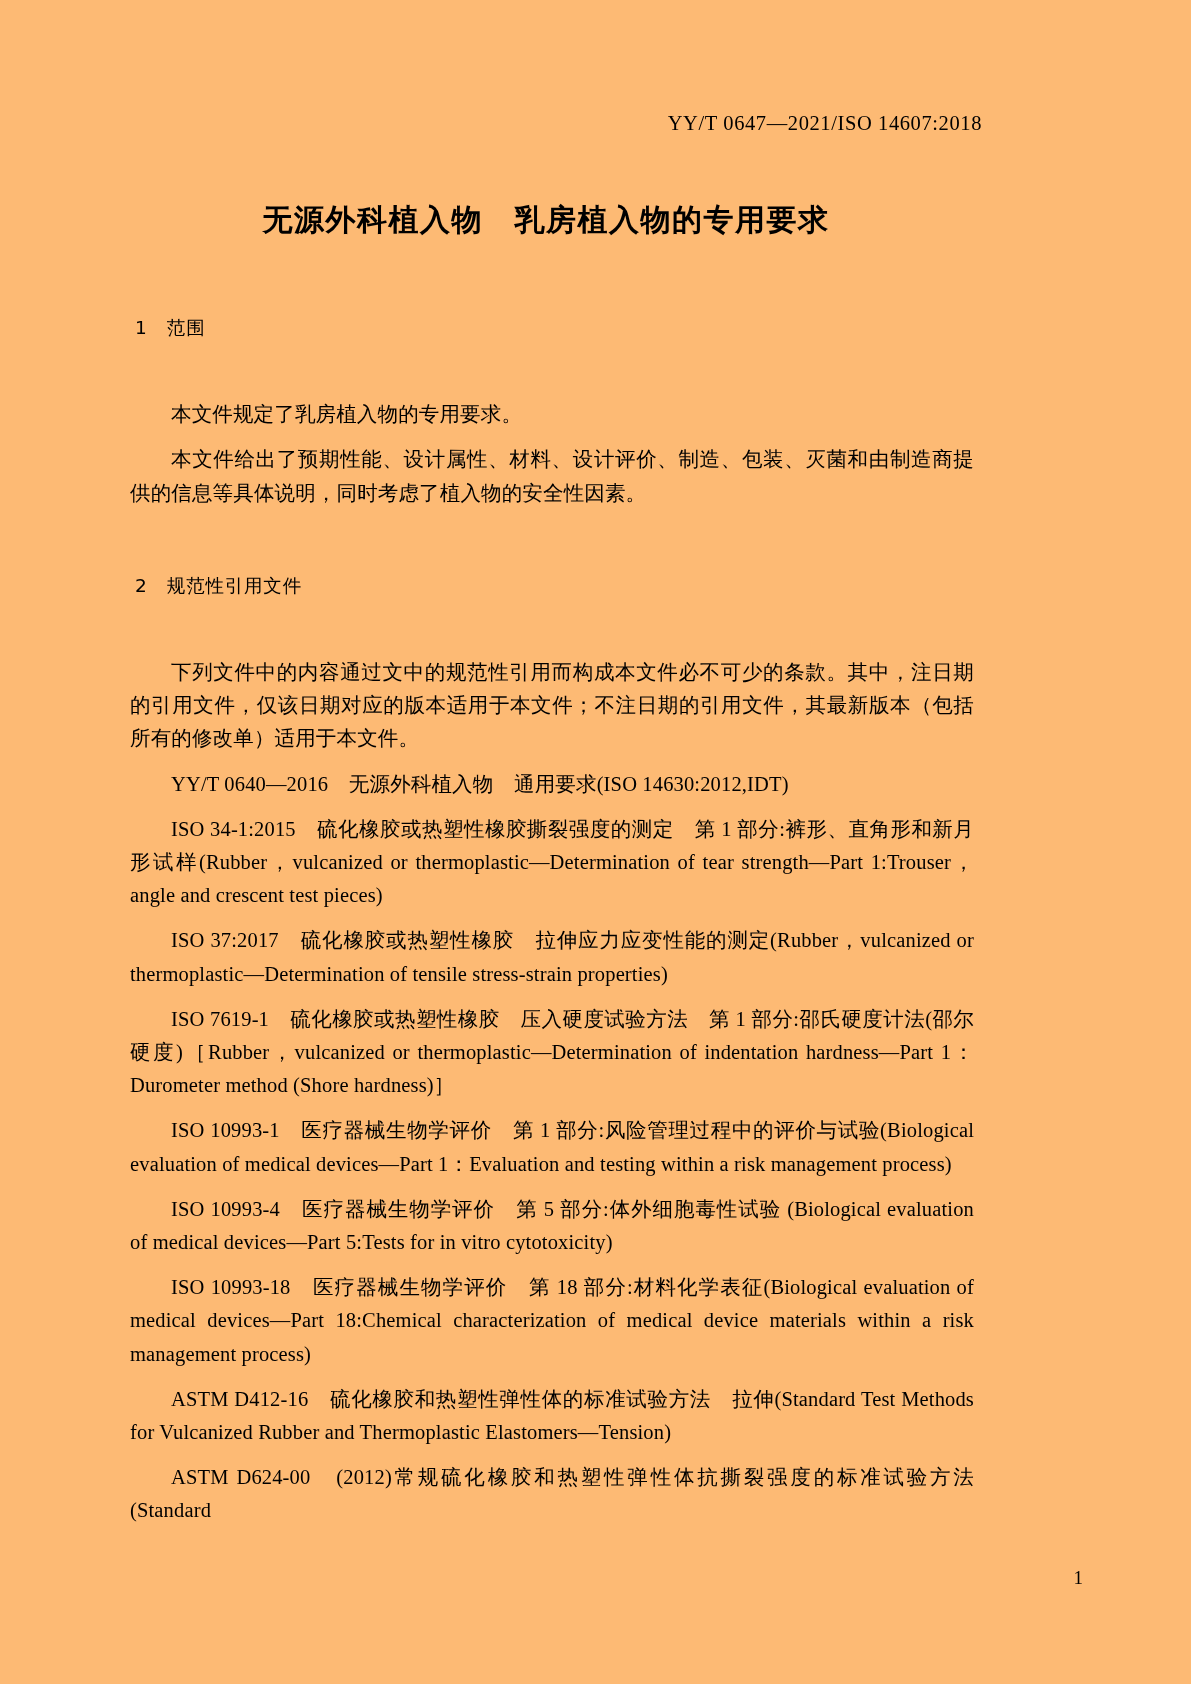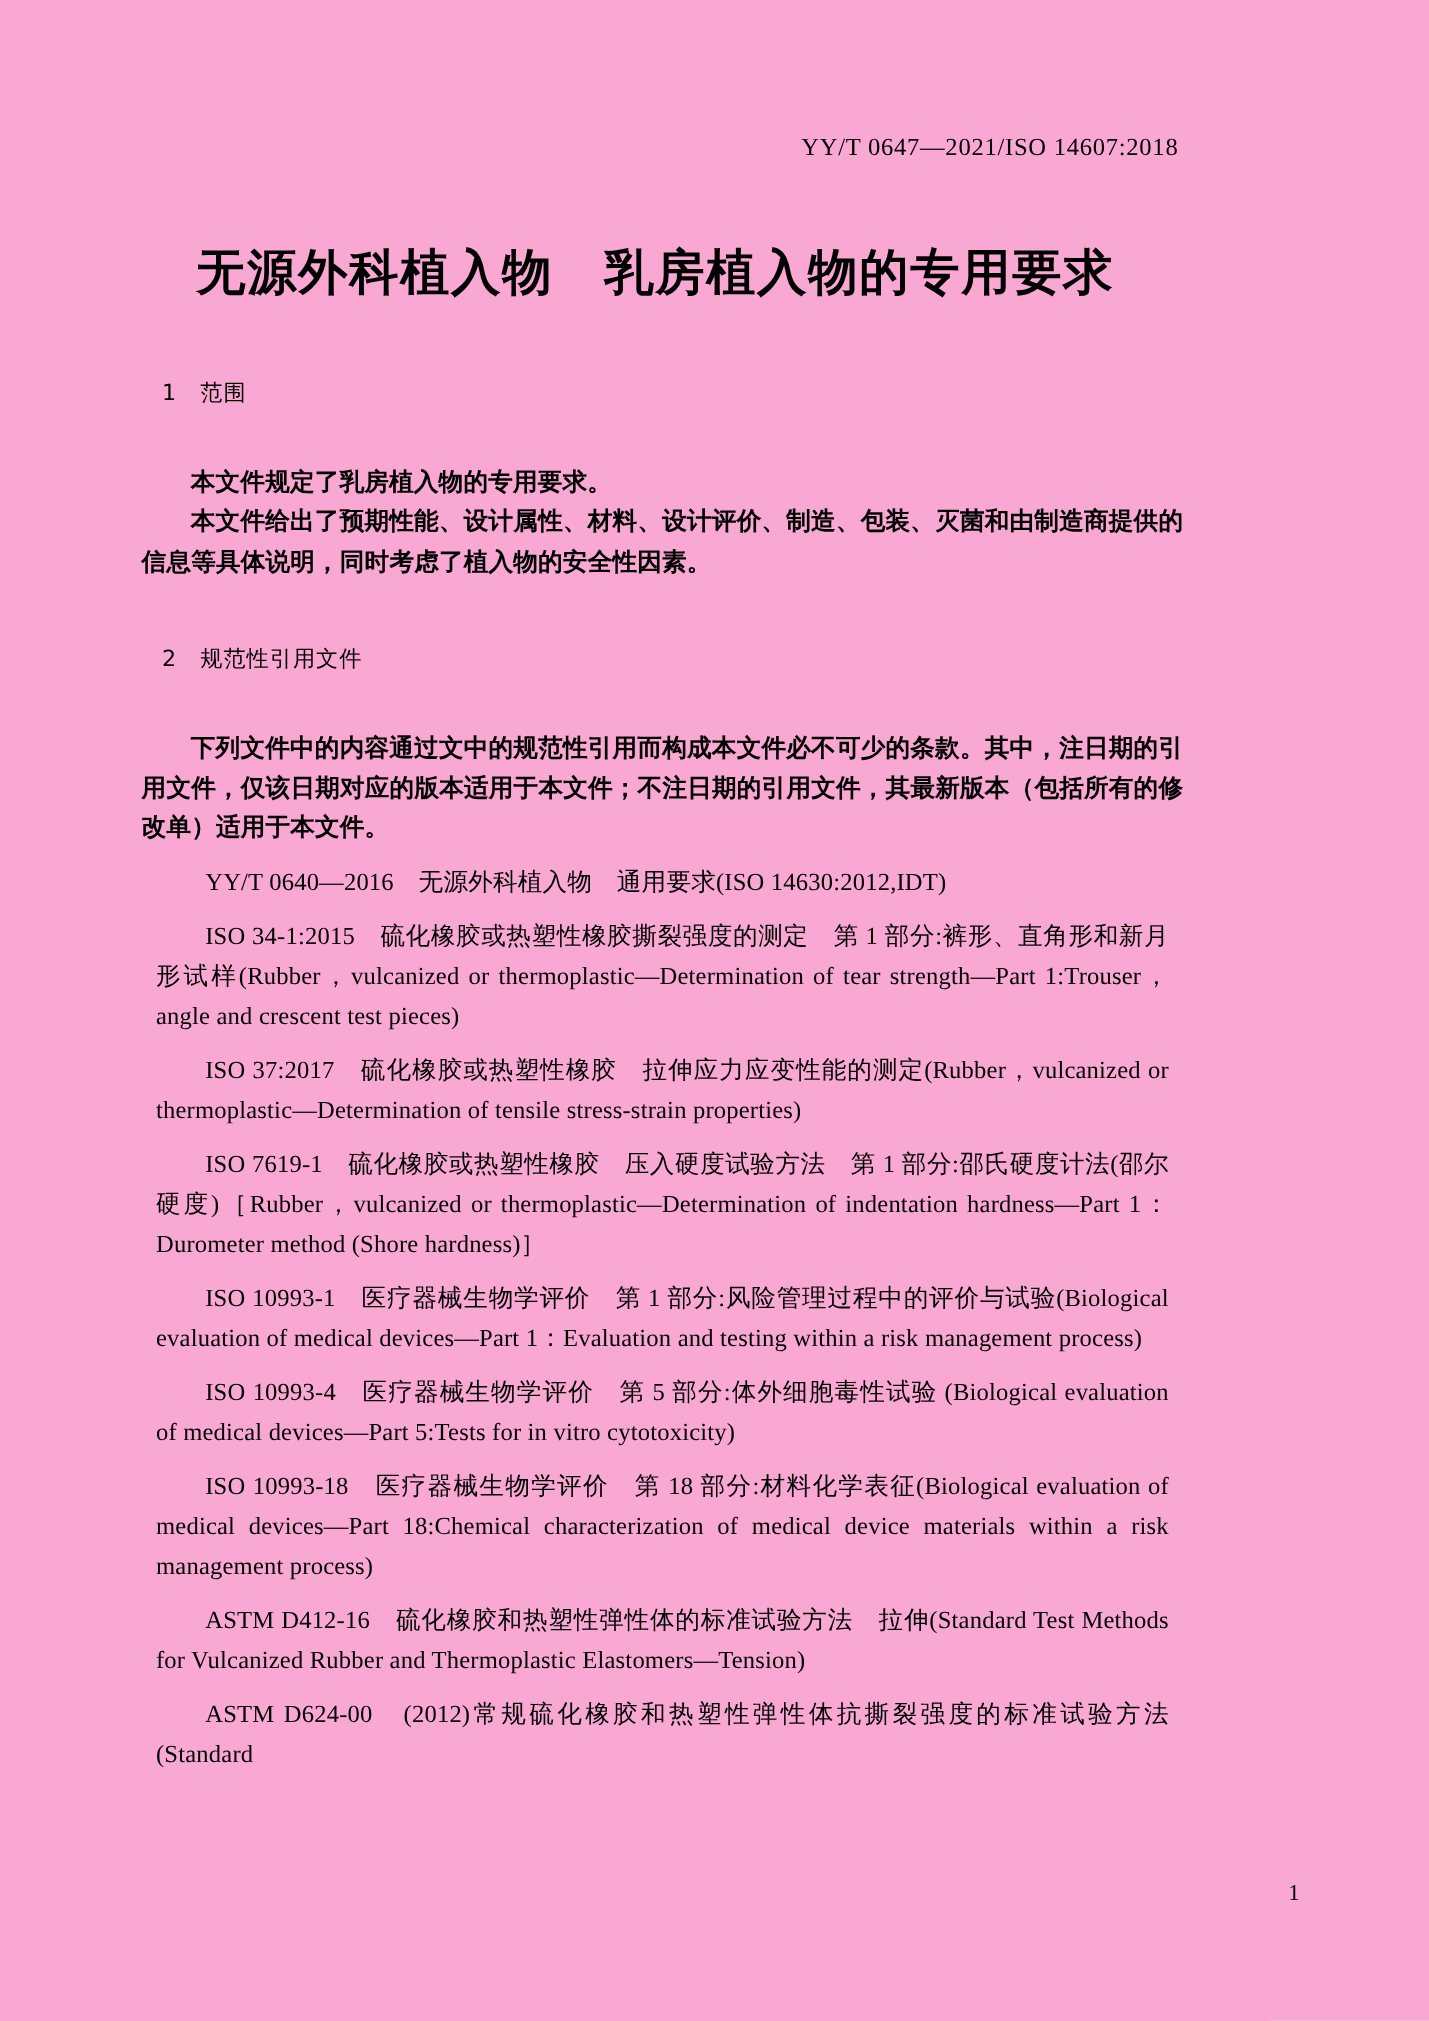--- a/index.html
+++ b/index.html
@@ -13,21 +13,21 @@
     position: relative;
     font-family: "Liberation Serif", "DejaVu Serif", serif;
     color: #000000;
     overflow: hidden;
   }
   .page {
     position: absolute;
     left: 0; top: 0;
     width: 1191px;
     height: 1684px;
-    background: #f9a8d4;
+    background: #fdba74;
   }
 
   
   .header {
     position: absolute;
     left: 110px;
     top: 112px;
     width: 872px;
     text-align: right;
     font-size: 20.5px;
@@ -37,21 +37,21 @@
 
   
   .doc-title {
     position: absolute;
     left: 110px;
     top: 200px;
     width: 872px;
     text-align: center;
     font-family: "DejaVu Sans", "Liberation Sans", sans-serif;
     font-weight: bold;
-    font-size: 41px;
+    font-size: 30px;
     letter-spacing: 1.5px;
     white-space: pre;
   }
 
   
   .content {
     position: absolute;
     left: 118px;
     top: 300px;
     width: 868px;
@@ -66,29 +66,28 @@
     letter-spacing: 0.8px;
     line-height: 1.2;
   }
   .sec1-head { margin-top: 10px; }
   .sec2-head { margin-top: 0; }
 
   .gap-after-head { height: 30px; }
   .gap-before-head { height: 36px; }
 
   p.body-para {
-    margin: 0;
+    margin: 12px;
     padding: 0;
     font-size: 20.5px;
     line-height: 1.62;
     text-align: justify;
     text-justify: inter-ideograph;
     text-indent: 2em;
     letter-spacing: 0.15px;
-    font-weight: bold;
   }
 
   p.ref-entry {
     margin: 12px;
     padding: 0;
     font-size: 20.5px;
     line-height: 1.62;
     text-align: justify;
     text-justify: inter-ideograph;
     text-indent: 2em;

